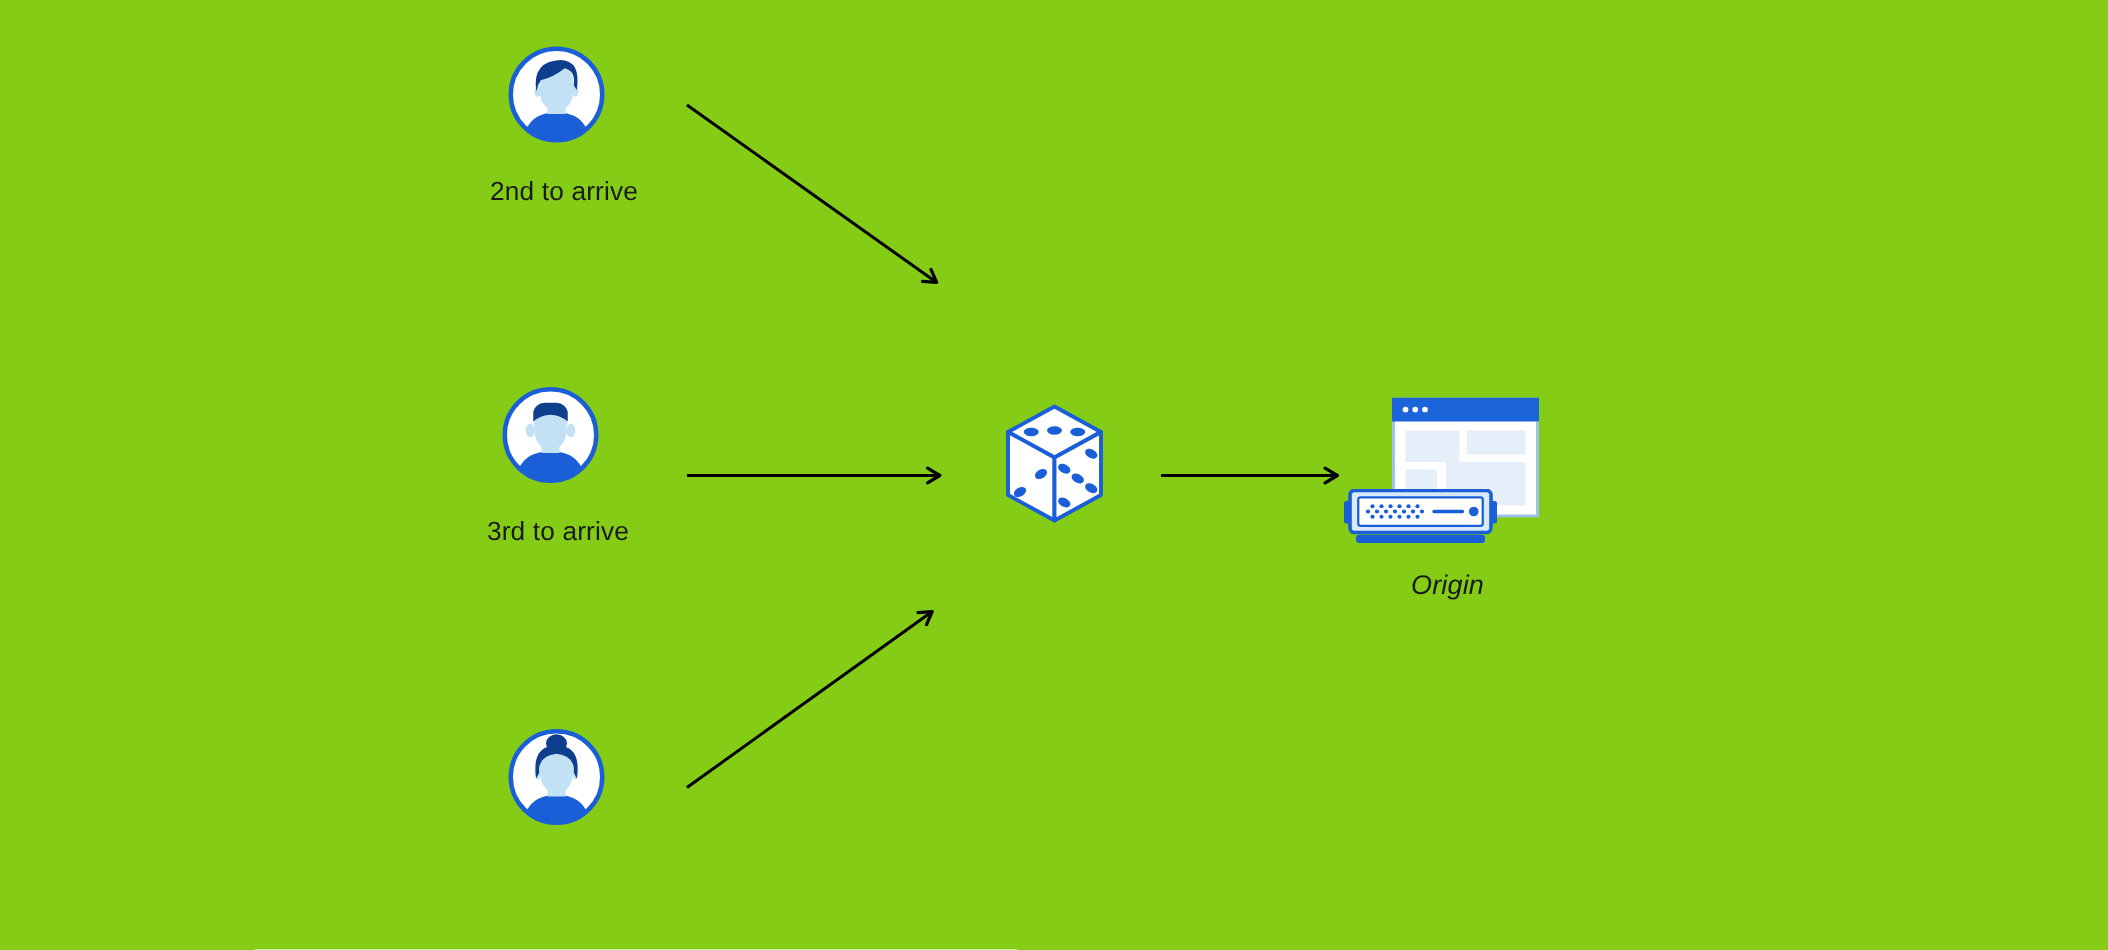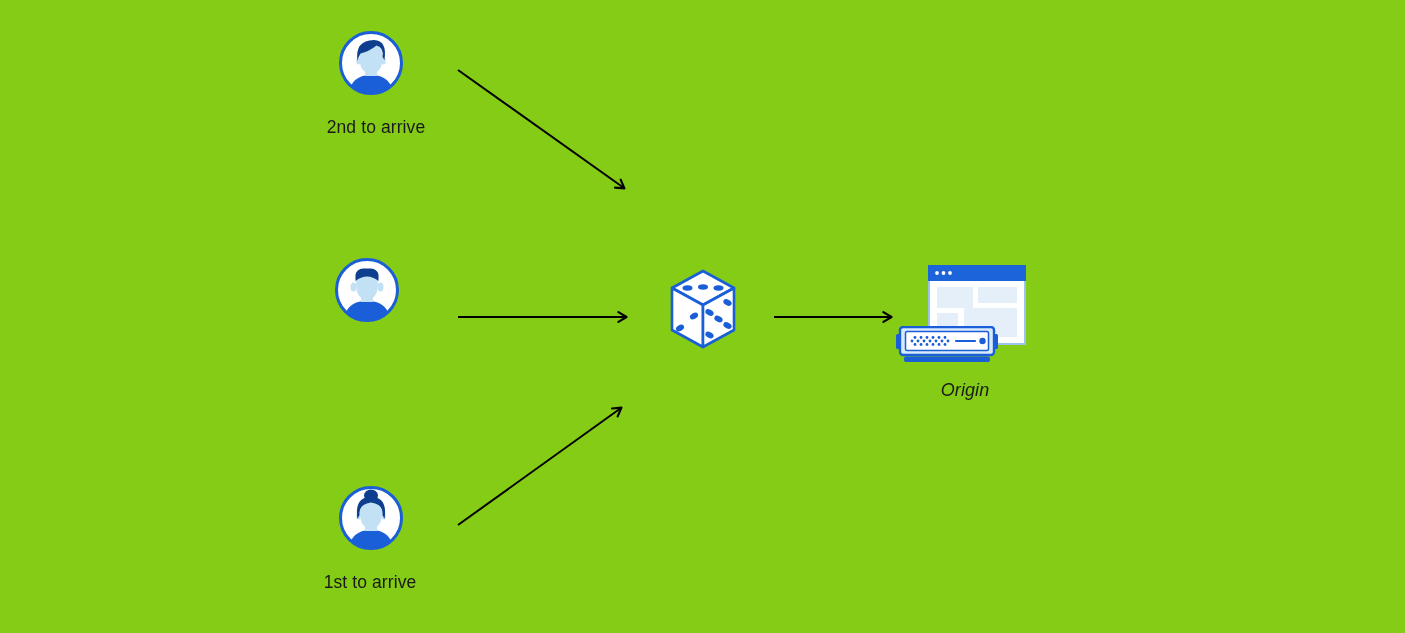--- a/index.html
+++ b/index.html
@@ -84,20 +84,21 @@
         <path d="M33 44 C17 44 11 52 9 66 L57 66 C55 52 49 44 33 44 Z" fill="#1a5ed8"></path>
         <rect x="27" y="33" width="12" height="12" fill="#c2e1f5"></rect>
         <ellipse cx="19.5" cy="30" rx="3" ry="4.5" fill="#c2e1f5"></ellipse>
         <ellipse cx="46.5" cy="30" rx="3" ry="4.5" fill="#c2e1f5"></ellipse>
         <path d="M22 25 Q22 13 33 13 Q44 13 44 25 L43.5 32 Q43 40 33 44.5 Q23 40 22.5 32 Z" fill="#c2e1f5"></path>
         <path d="M21.5 24 L21.5 17.5 Q23 12 29 11.5 L37 11.5 Q43 12 44.5 17.5 L44.5 24 Q39 19.5 33 19.5 Q27 19.5 21.5 24 Z" fill="#0e3f8f"></path>
       </g>
       <circle cx="33" cy="33" r="30.5" fill="none" stroke="#1a5ed8" stroke-width="3"></circle>
     </svg>
   </div>
+  <div class="node-label" style="left:282px; top:344px;">3rd to arrive</div>
 
   <div class="abs" style="left:338px; top:485px;">
     <svg width="66" height="66" viewBox="0 0 66 66">
       <defs>
           <clipPath id="c3">
             <circle cx="33" cy="33" r="30.5"></circle>
           </clipPath>
         </defs>
       <circle cx="33" cy="33" r="30.5" fill="#ffffff"></circle>
       <g clip-path="url(#c3)">
@@ -105,21 +106,20 @@
         <rect x="27" y="34" width="12" height="12" fill="#c2e1f5"></rect>
         <ellipse cx="33" cy="10.5" rx="7" ry="6" fill="#0e3f8f"></ellipse>
         <ellipse cx="20.5" cy="31" rx="2.2" ry="3.6" fill="#c2e1f5"></ellipse>
         <ellipse cx="45.5" cy="31" rx="2.2" ry="3.6" fill="#c2e1f5"></ellipse>
         <path d="M22 27 Q22 14.5 33 14.5 Q44 14.5 44 27 L43.5 33 Q43 41 33 45.5 Q23 41 22.5 33 Z" fill="#c2e1f5"></path>
         <path d="M19.5 34 Q16 12 33 12 Q50 12 46.5 34 L44.5 30 Q45.5 19 33 17.5 Q20.5 19 21.5 30 Z" fill="#0e3f8f"></path>
       </g>
       <circle cx="33" cy="33" r="30.5" fill="none" stroke="#1a5ed8" stroke-width="3"></circle>
     </svg>
   </div>
-  <div class="node-label" style="left:280px; top:572px;">1st to arrive</div>
 
   <div class="abs" style="left:668px; top:268px;">
     <svg width="70" height="82" viewBox="0 0 70 82">
       <g stroke="#1a5ed8" stroke-width="2.6" stroke-linejoin="round" fill="#ffffff">
         <path d="M35 3 L66 20 L35 37 L4 20 Z"></path>
         <path d="M4 20 L35 37 L35 79 L4 62 Z"></path>
         <path d="M66 20 L35 37 L35 79 L66 62 Z"></path>
       </g>
       <g fill="#1a5ed8">
         <ellipse cx="19.5" cy="20" rx="5" ry="2.8"></ellipse>

